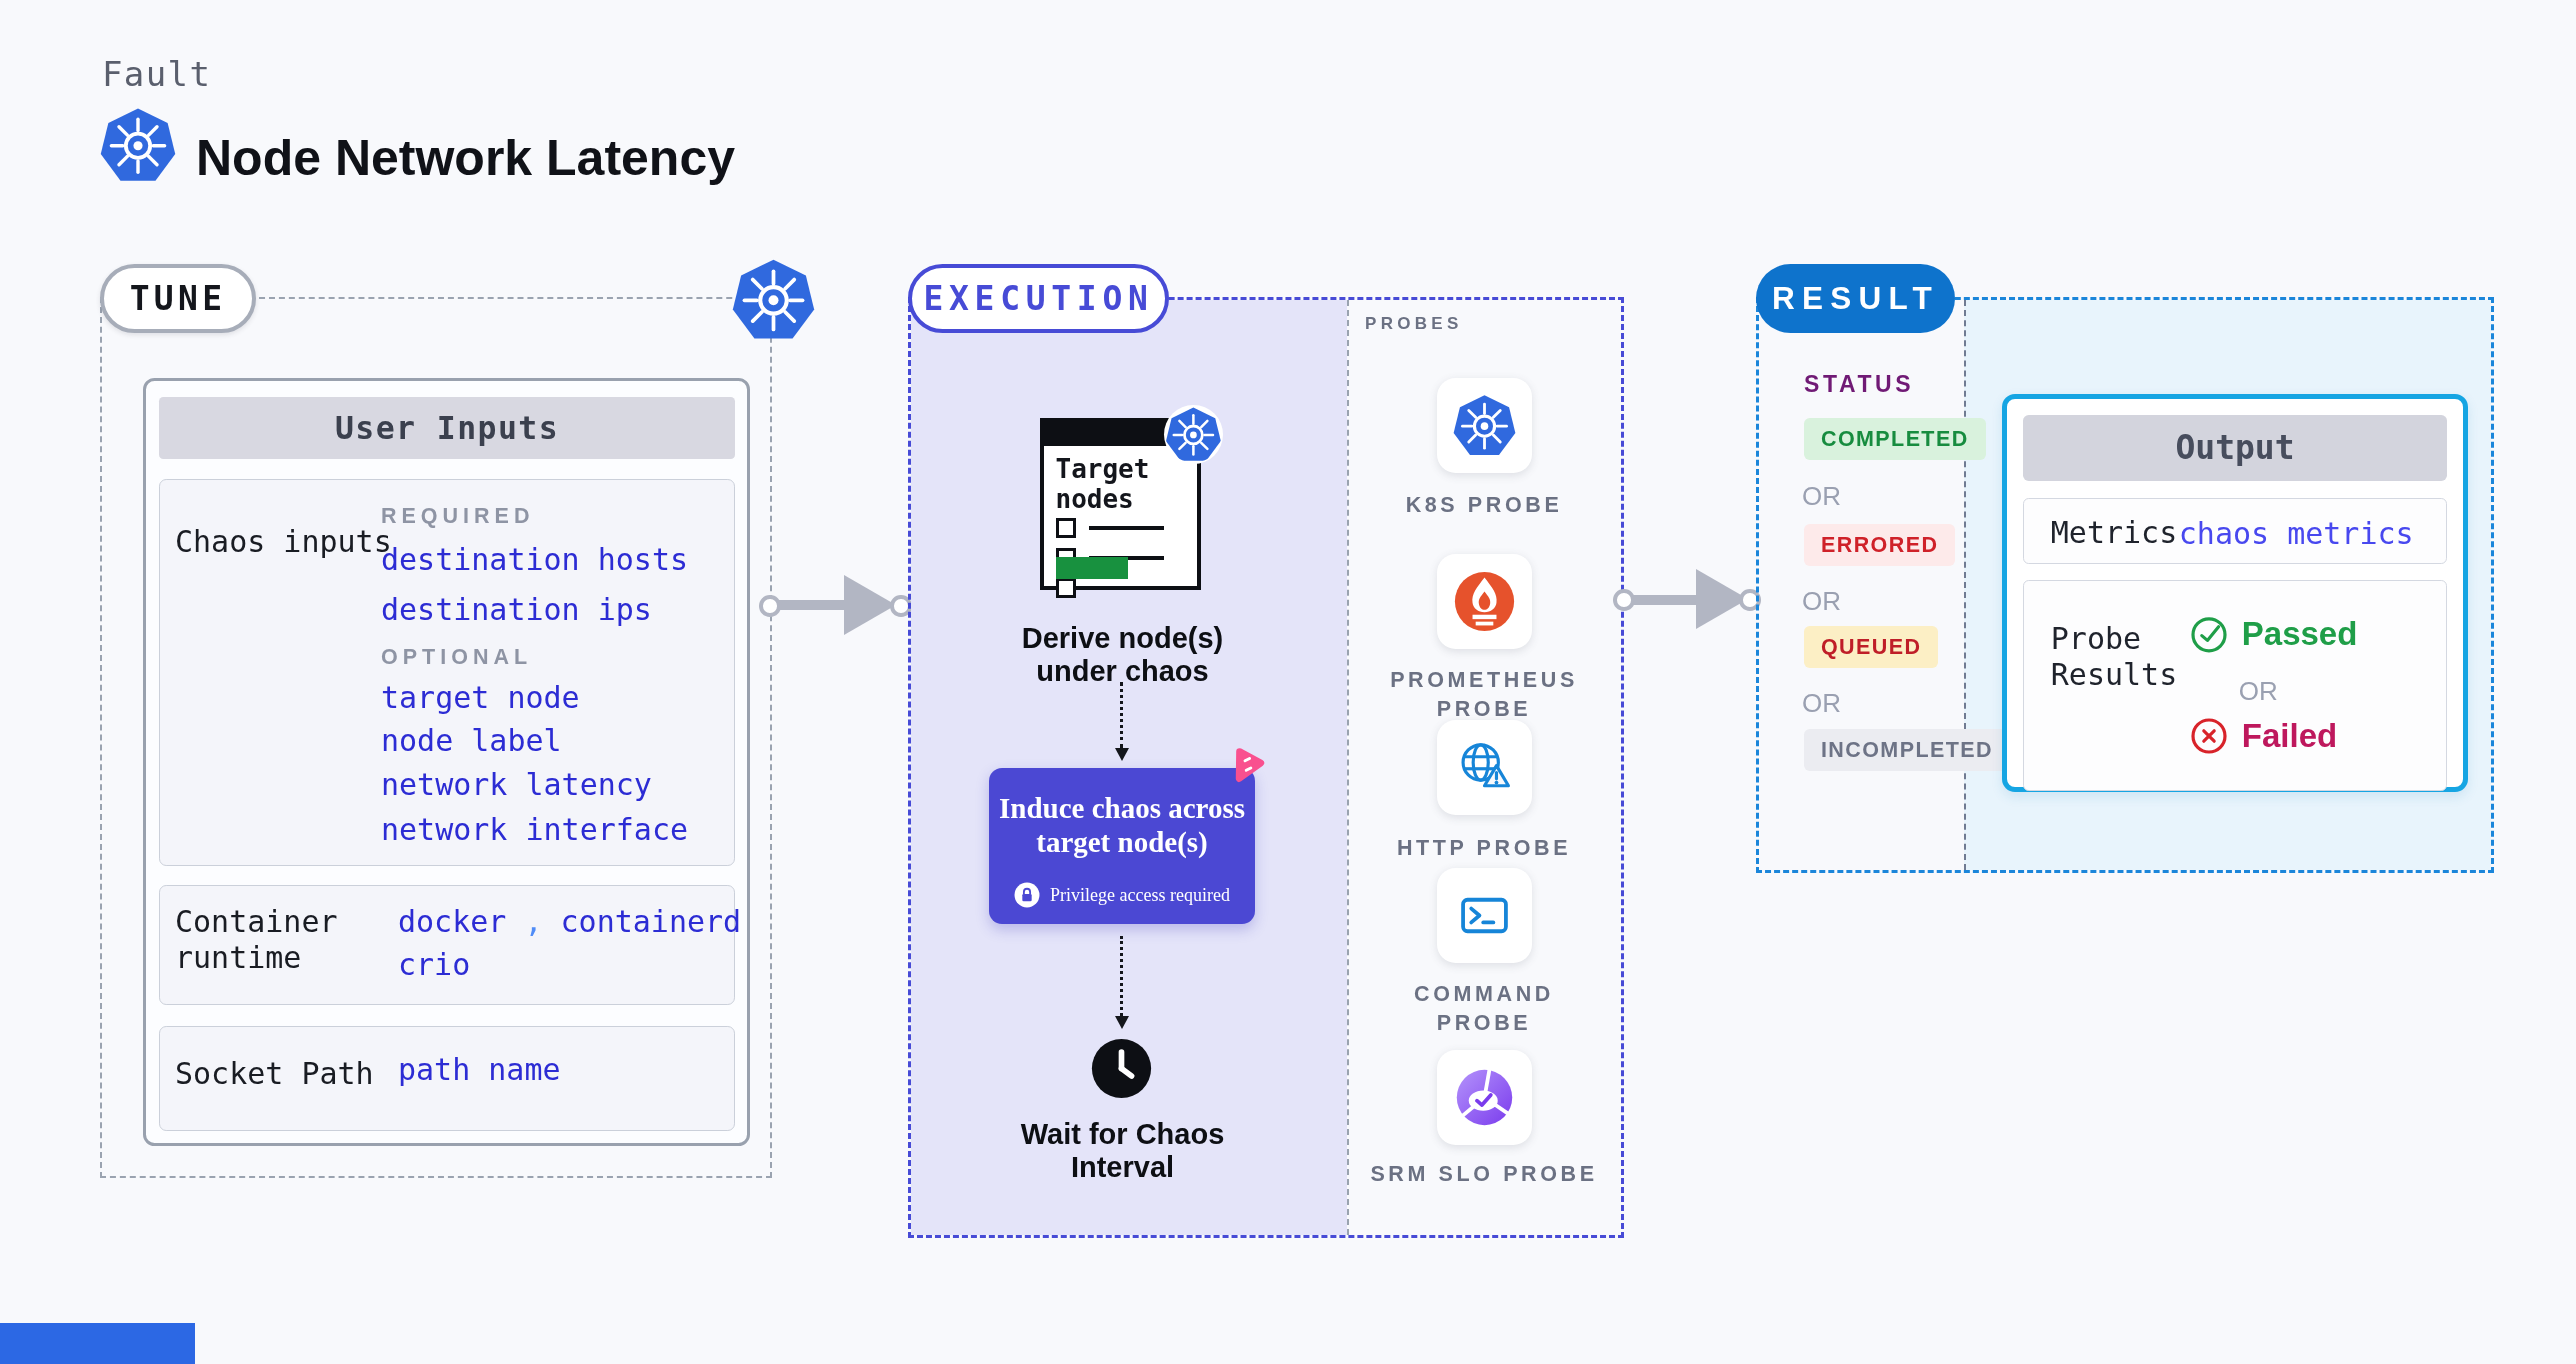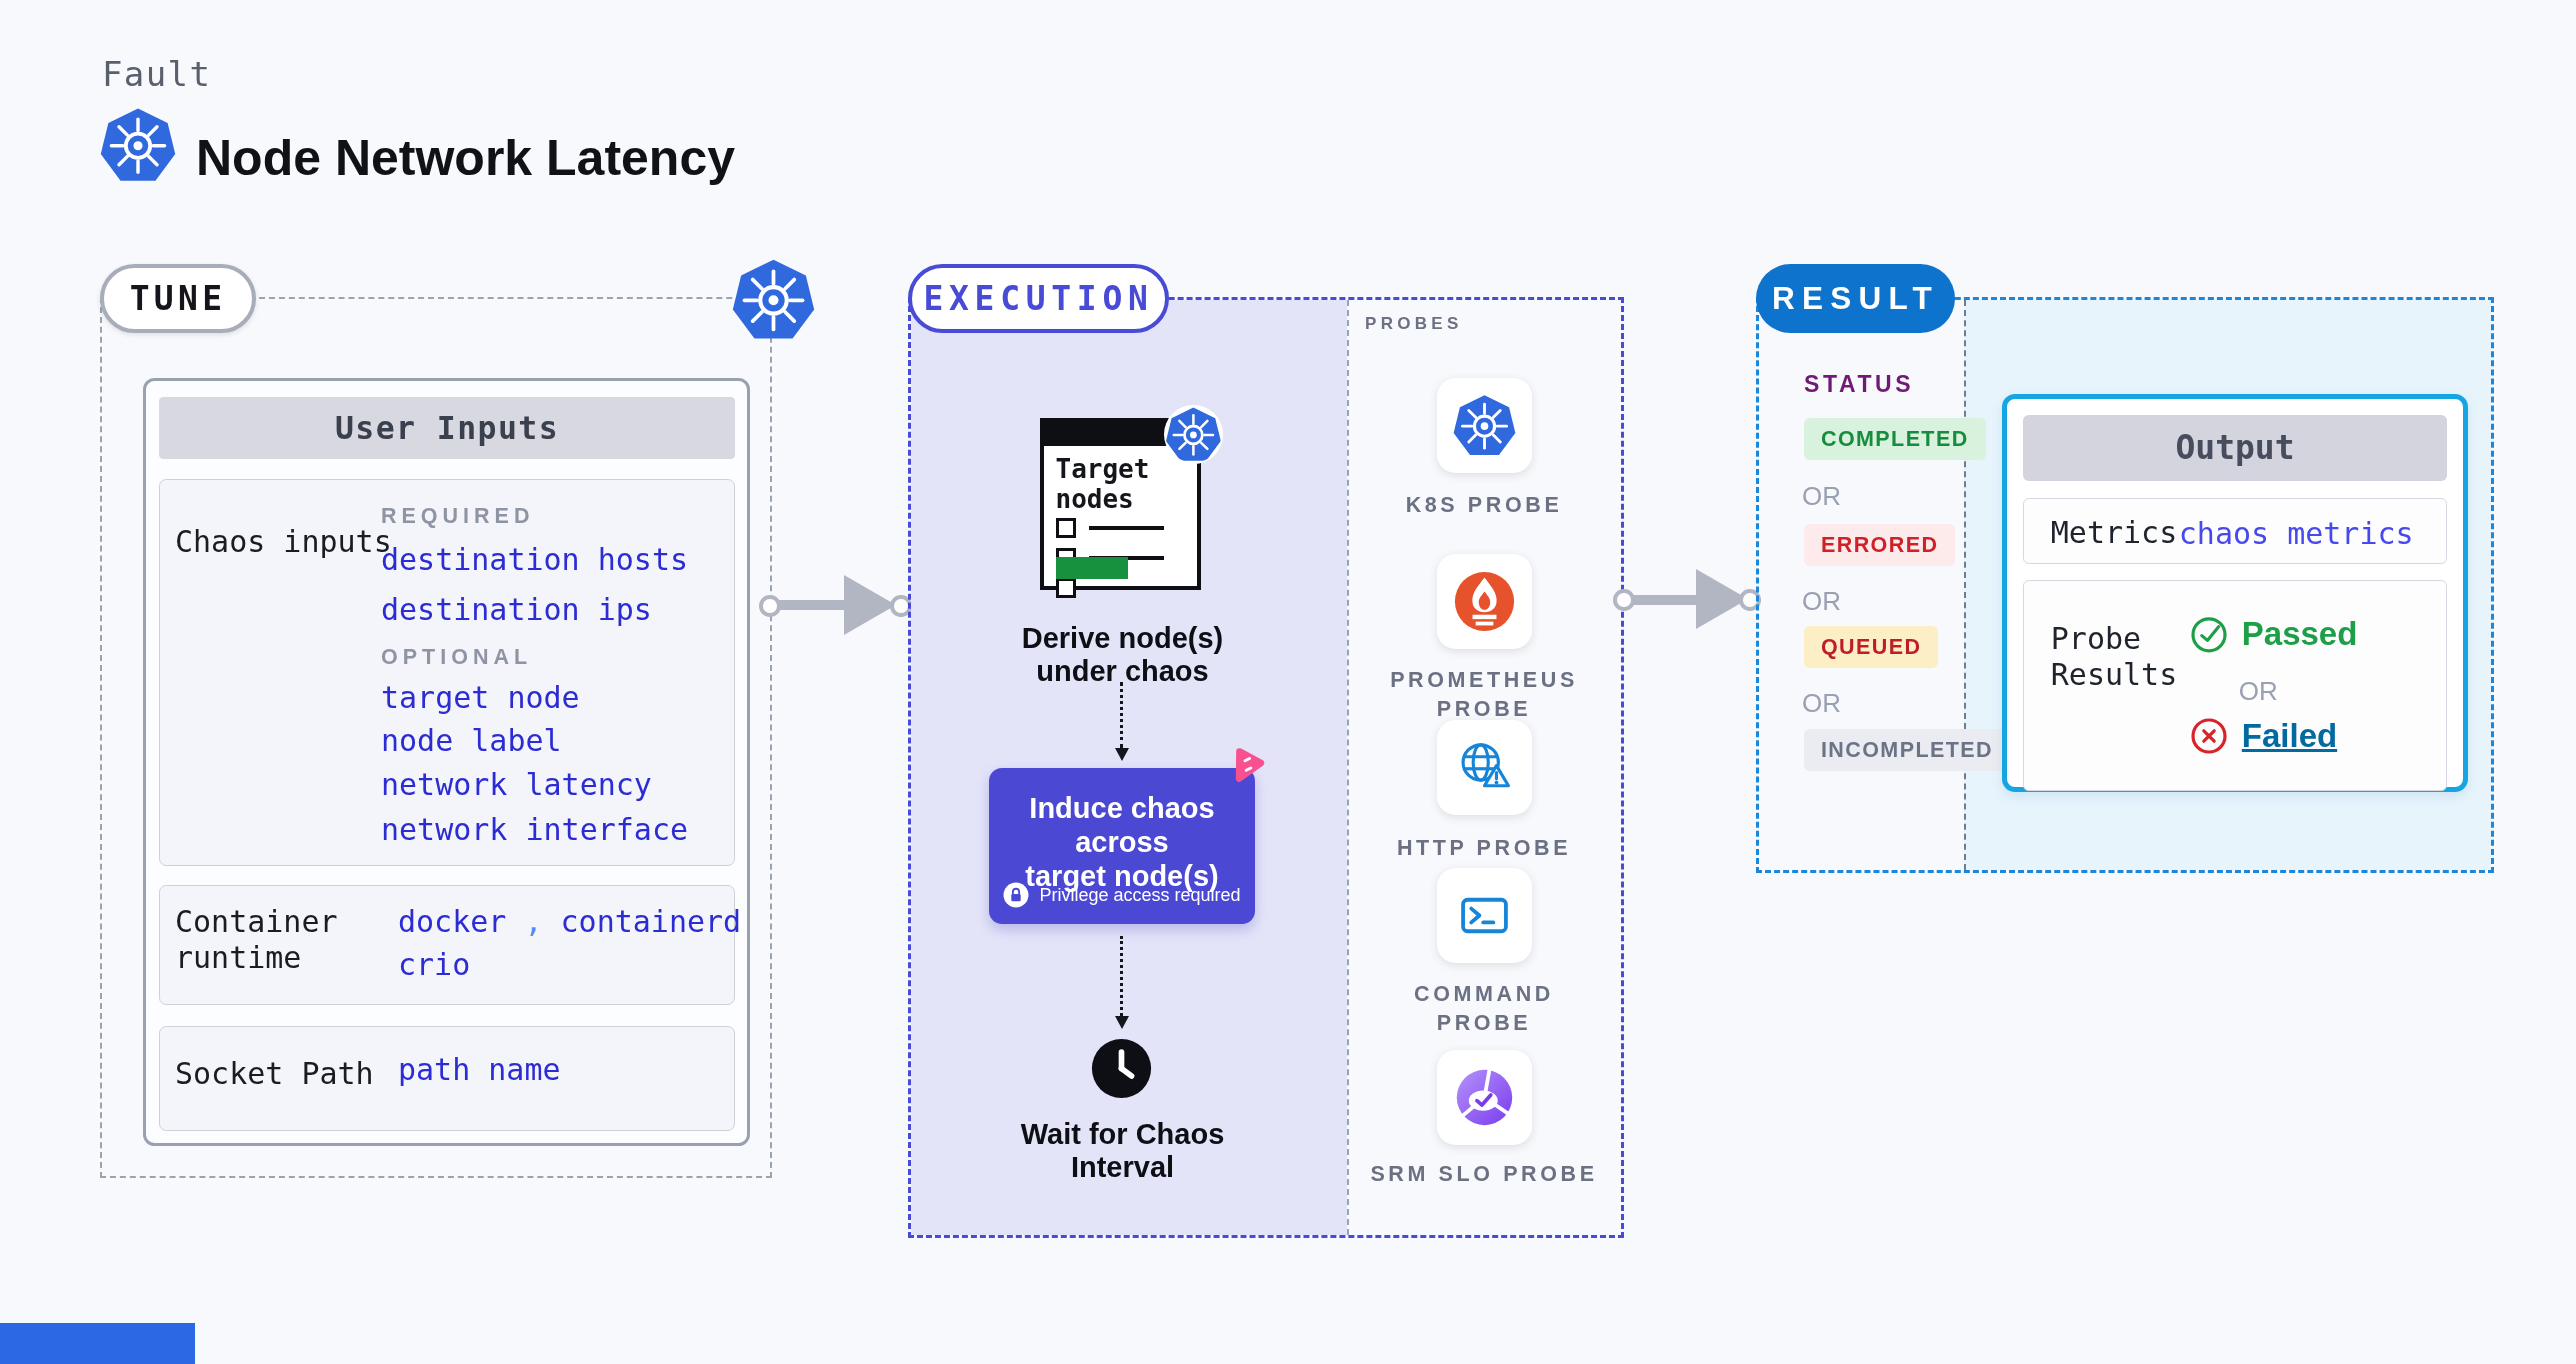--- a/index.html
+++ b/index.html
@@ -47,21 +47,21 @@
   .doc-title{left:11.5px;top:31.5px;font-size:26px;font-weight:bold;color:#14161c;line-height:30px;}
   .doc-row{display:flex;align-items:center;gap:13px;}
   .doc-check{width:20px;height:20px;border:3.6px solid #0d0f14;box-sizing:border-box;background:#fff;}
   .doc-line{width:75px;height:3.6px;background:#0d0f14;}
   .doc-green{left:11.5px;top:135px;width:72px;height:21.5px;background:#18913f;}
   .doc-k8s{right:-26px;top:-17px;width:56px;height:56px;background:#fff;border-radius:50%;padding:1.4px;}
   .flow-caption{left:979px;width:287px;text-align:center;font-size:29px;font-weight:bold;color:#0d0f14;line-height:33px;}
   .dotarrow{width:0;border-left:3.6px dotted #14161c;}
   .dothead{width:0;height:0;border-left:7.9px solid transparent;border-right:7.9px solid transparent;border-top:13px solid #14161c;}
   .induce{left:989px;top:768px;width:266px;height:156px;background:#4b48d3;border-radius:13px;
-          box-shadow:0 5.7px 13px rgba(60,56,190,.25);}
+          box-shadow:0 5.7px 13px rgba(60,56,190,.25);font-family:Liberation Serif, serif;}
   .induce-text{left:0;top:23px;width:100%;text-align:center;font-size:29px;font-weight:bold;color:#fff;line-height:34px;}
   .priv-row{left:0;bottom:15.8px;width:100%;display:flex;align-items:center;justify-content:center;gap:10px;position:absolute;}
   .priv-icon{width:26px;height:26px;}
   .priv-text{font-size:18px;color:#fff;}
   .litmus-badge{right:-11.5px;top:-23px;width:42px;height:42px;transform:rotate(8deg);}
   .clock{left:1090px;top:1037px;width:63px;height:63px;}
 
   
   .probes-label{left:1365px;top:314px;font-size:17px;font-weight:bold;color:#6b7183;letter-spacing:4.3px;}
   .probe-card{left:1437px;width:95px;height:95px;background:#fff;border-radius:18.6px;box-shadow:0 2.9px 8.6px rgba(70,75,95,.14);
@@ -91,21 +91,21 @@
   .output-header{height:66px;background:#d3d4dd;border-radius:5.7px;display:flex;align-items:center;justify-content:center;
                  font-size:33px;font-weight:bold;color:#474d5d;}
   .out-row{border:1.4px solid #d4d8e1;border-radius:5.7px;background:#fdfdfe;position:relative;box-sizing:border-box;}
   .metrics-row{margin-top:17px;height:66px;}
   .probe-res-row{margin-top:15.8px;height:211px;}
   .out-label{position:absolute;left:27px;font-size:30px;color:#1f232c;line-height:36px;}
   .metrics-val{position:absolute;left:155px;top:17px;font-size:30px;color:#4848ef;}
   .res-item{position:absolute;display:flex;align-items:center;gap:13px;}
   .res-item svg{width:40px;height:40px;}
   .passed-text{font-size:33px;font-weight:bold;color:#1f9e48;}
-  .failed-text{font-size:33px;font-weight:bold;color:#0369a1;text-decoration:underline;}
+  .failed-text{font-size:33px;font-weight:bold;color:#be185d;}
   .out-or{position:absolute;left:215px;top:95px;}
 
   .bottom-bar{left:0;top:1323px;width:195px;height:42px;background:#2c68e4;}
 </style>
 </head>
 <body>
 
 <svg width="0" height="0" style="position:absolute">
   <defs>
     <linearGradient id="srmg" x1="0" y1="0" x2="1" y2="1">

